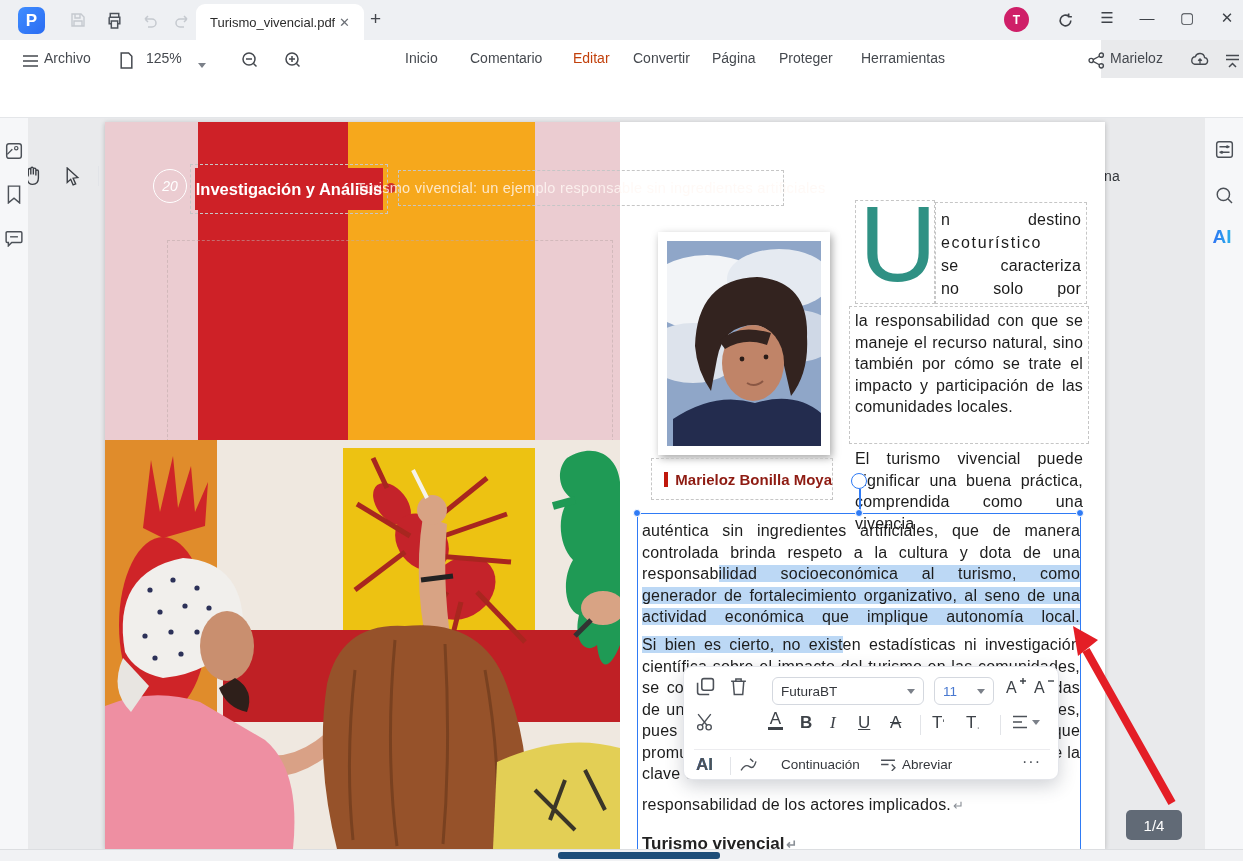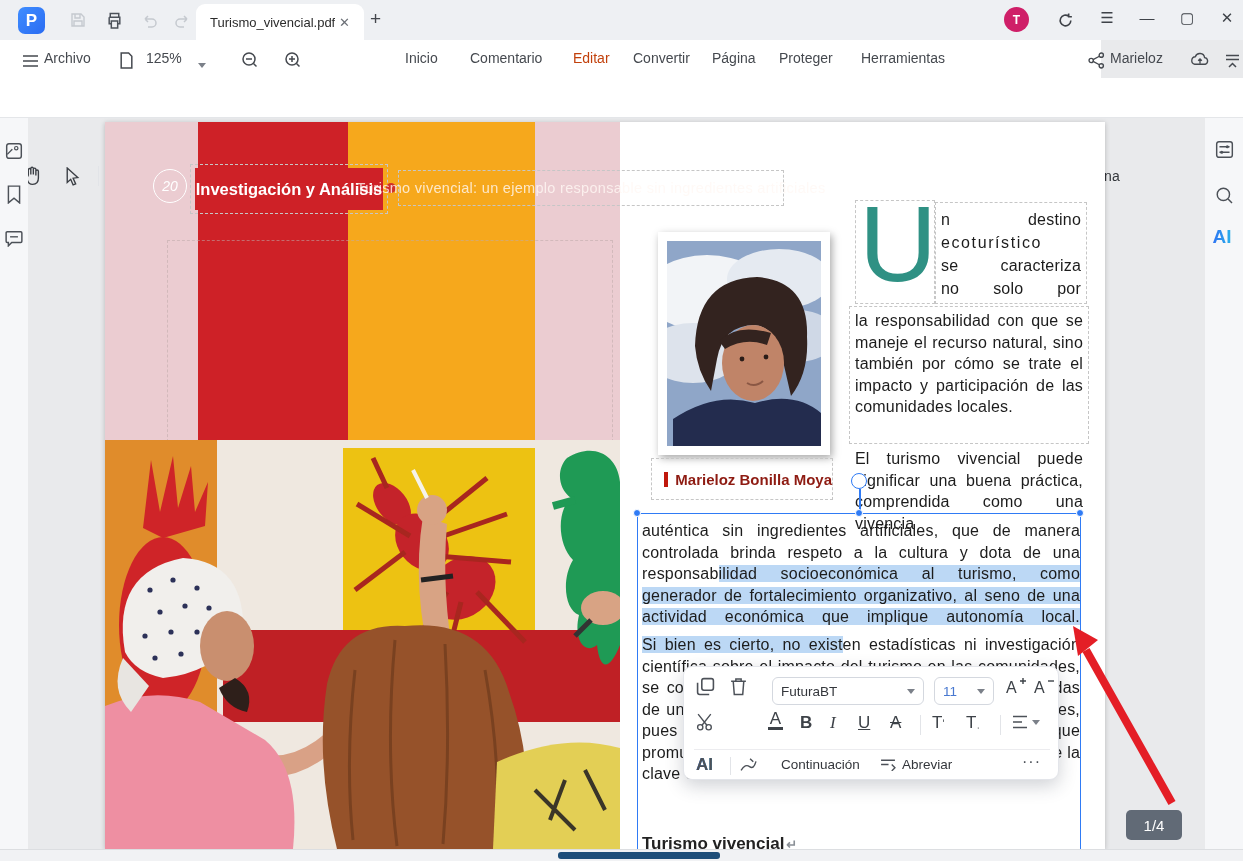--- a/index.html
+++ b/index.html
@@ -407,20 +407,23 @@
     <div class="handle" style="left:528px;top:387px"></div>
     <div class="handle" style="left:750px;top:387px"></div>
     <div class="handle" style="left:971px;top:387px"></div>
 
     <div class="abs ptext jlast" style="left:537px;top:398px;width:438px;height:112px;overflow:hidden">
       <span>auténtica sin ingredientes artificiales, que de manera controlada brinda respeto a la cultura y dota de una responsab</span><span class="hl">ilidad socioeconómica al turismo, como generador de fortalecimiento organizativo, al seno de una actividad económica que implique autonomía local.</span>
     </div>
     <div class="abs ptext" style="left:537px;top:512px;width:438px;height:158px;overflow:hidden">
       <span class="hl">Si bien es cierto, no exist</span><span>en estadísticas ni investigación</span><span> científica sobre el impacto del turismo en las comunidades, se considera que esta práctica responde a las demandas de un desarrollo local sostenible en las décadas recientes, pues genera oportunidades en las últimas tendencias que promueven el desarrollo y la participación local, en donde la clave está en la</span>
     </div>
+    <div class="abs ptext" style="left:537px;top:672px;width:438px;white-space:nowrap">
+      <span>responsabilidad de los actores implicados.</span><span class="ret">↵</span>
+    </div>
     <div class="abs" style="left:537px;top:712px;font-size:17px;font-weight:bold;color:#222;white-space:nowrap">
       <span>Turismo vivencial</span><span class="ret">↵</span>
     </div>
 
     <div class="ftb">
       <div class="fic" style="left:12px;top:10px">
         <svg width="19" height="19" viewBox="0 0 18 18">
             <rect x="5.5" y="1.5" width="11" height="11" rx="2" fill="none" stroke="#4c5158" stroke-width="1.5"></rect>
             <path d="M12.5 16.5h-9a2 2 0 0 1-2-2v-9" fill="none" stroke="#4c5158" stroke-width="1.5"></path>
           </svg>

